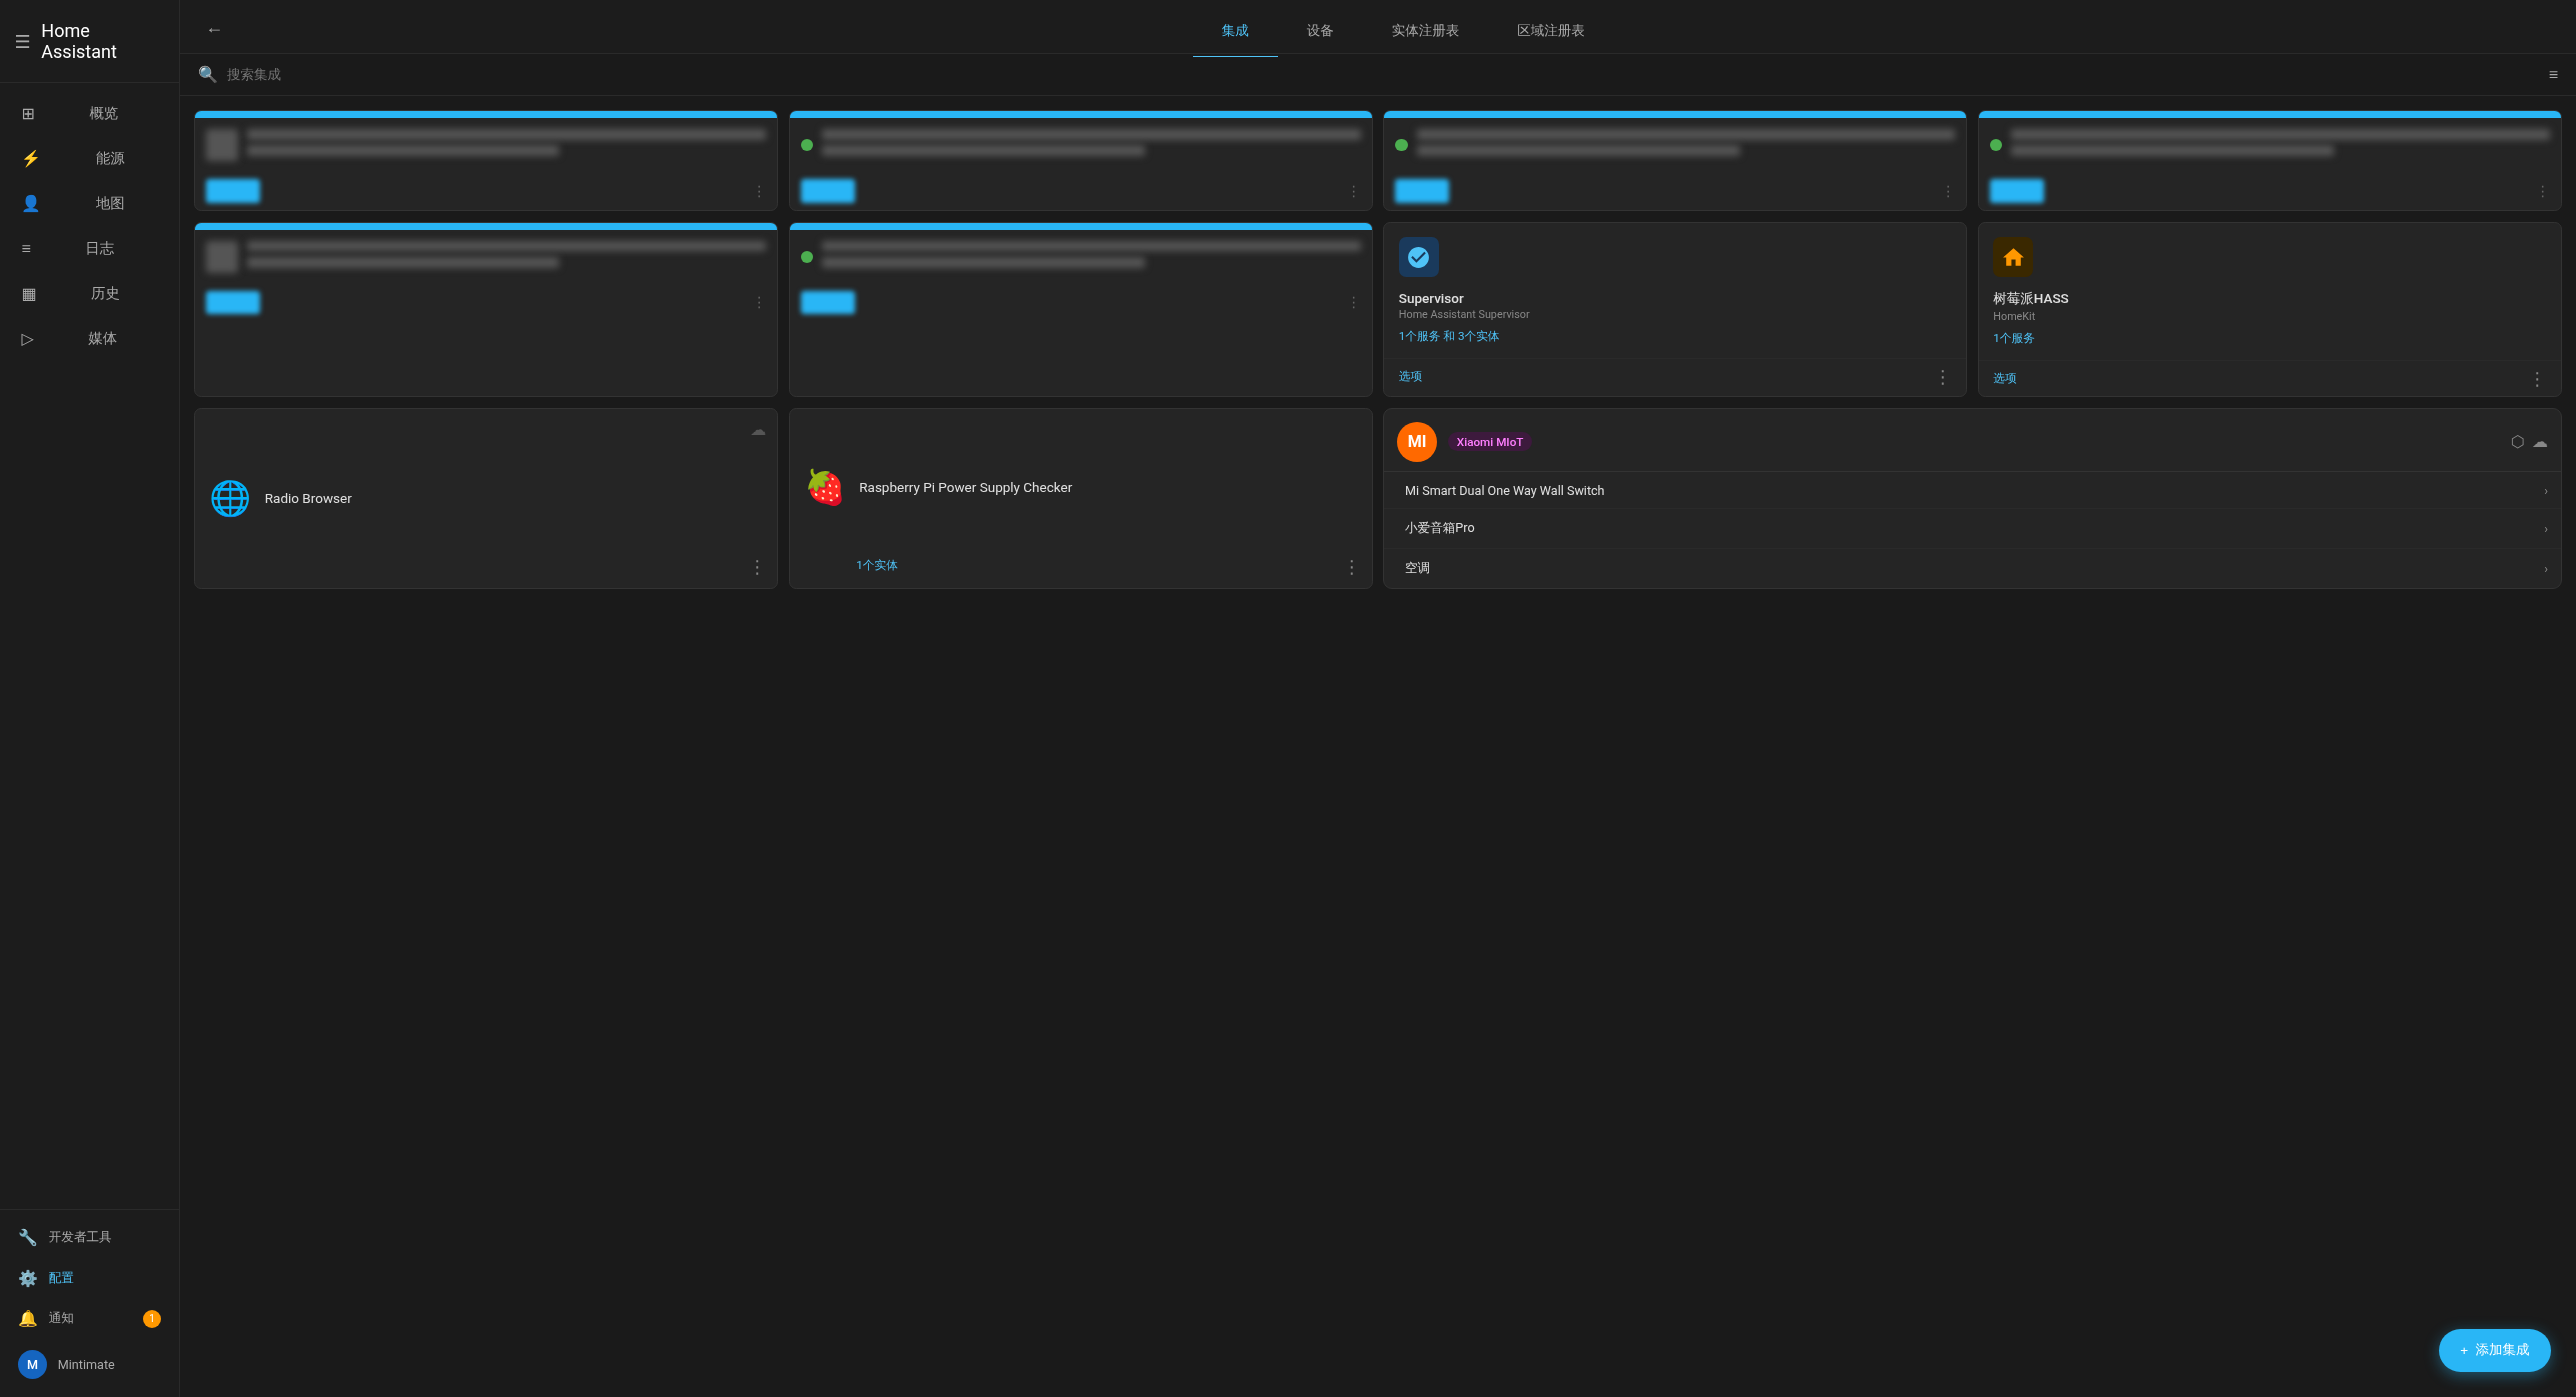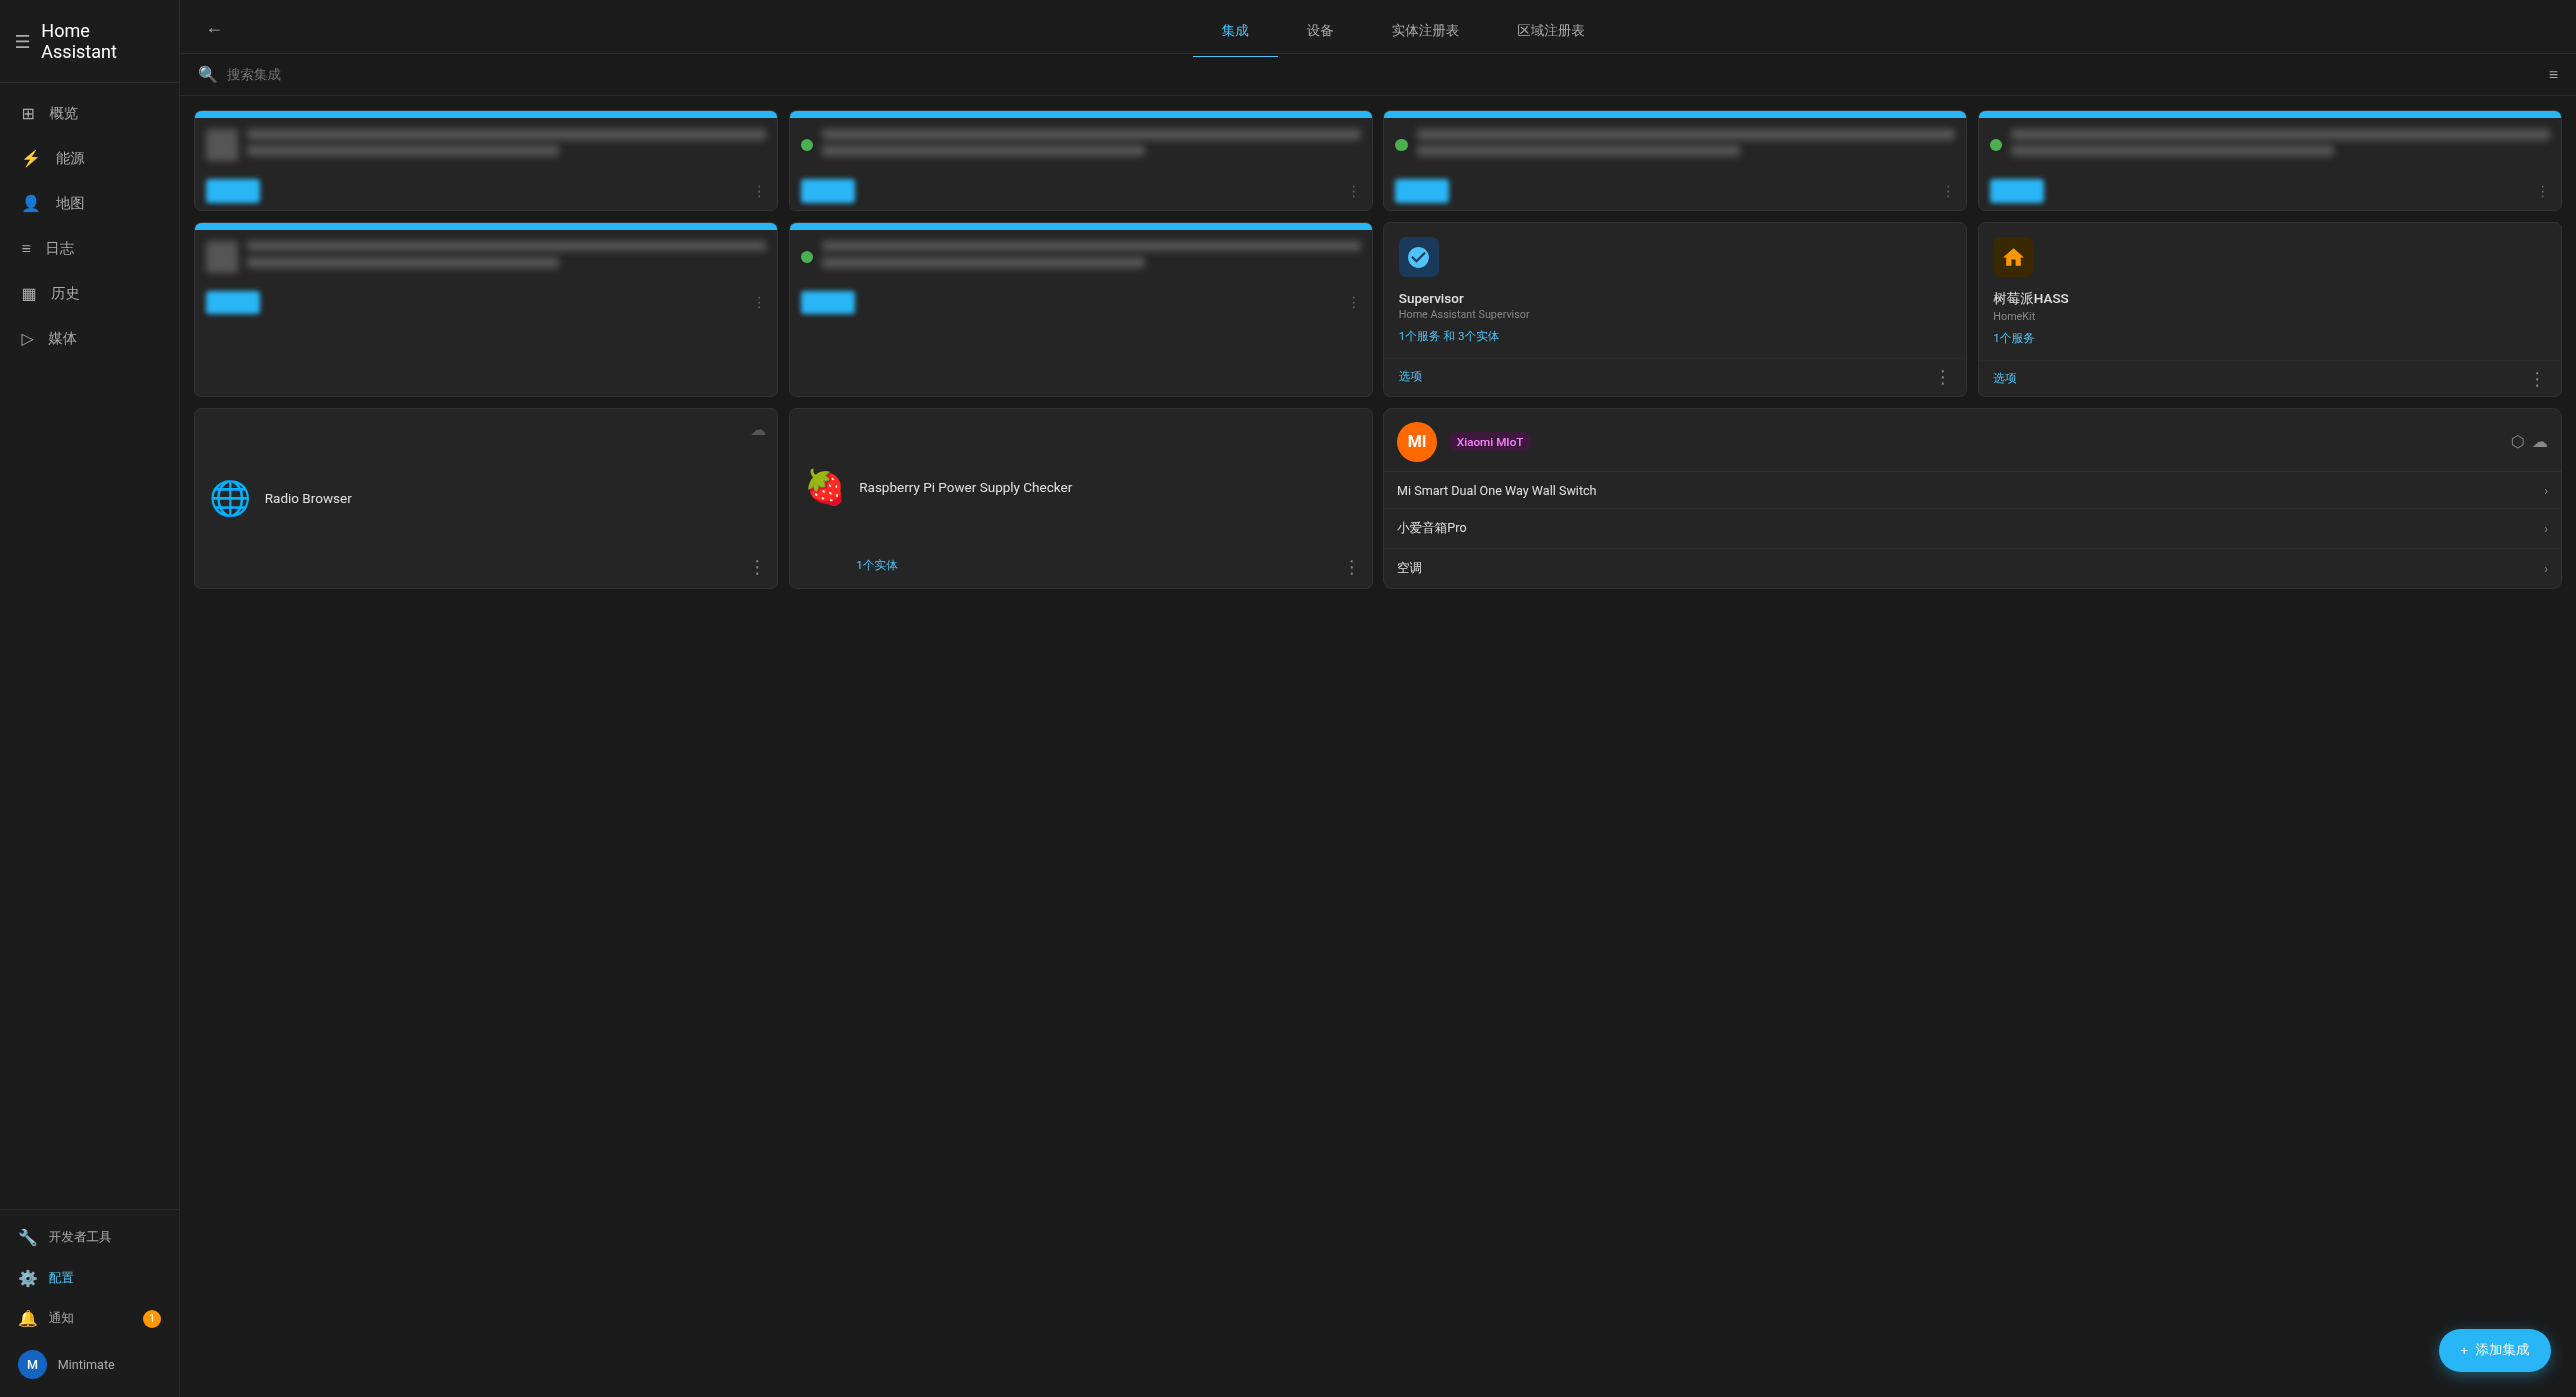--- a/index.html
+++ b/index.html
@@ -49,21 +49,21 @@
       display: flex;
       align-items: center;
       gap: 14.4px;
       padding: 12.6px 18px;
       cursor: pointer;
       color: #aaa;
       border-radius: 3.6px;
       margin: 0.9px 3.6px;
     }
     .nav-item .icon { font-size: 16px; }
-    .nav-item .label { font-size: 14.4px; }
+    .nav-item .label { font-size: 14.4px; margin-left: 40px; }
     .sidebar-footer {
       border-top: 0.9px solid #2a2a2a;
       padding: 7.2px 0;
     }
     .footer-item {
       display: flex;
       align-items: center;
       gap: 10.8px;
       padding: 10.8px 18px;
       cursor: pointer;
@@ -391,20 +391,21 @@
       align-items: center;
       padding: 10.8px 12.6px;
       border-bottom: 0.9px solid #2a2a2a;
       cursor: pointer;
     }
     .device-item:last-child { border-bottom: none; align-items: center; }
     .device-item .device-name {
       font-size: 12.6px;
       color: #e0e0e0;
       flex: 1;
+      margin-left: 8px;
     }
     .device-item .chevron {
       color: #888;
       font-size: 12.6px;
     }
 
     
     .add-btn {
       position: fixed;
       bottom: 25px;

